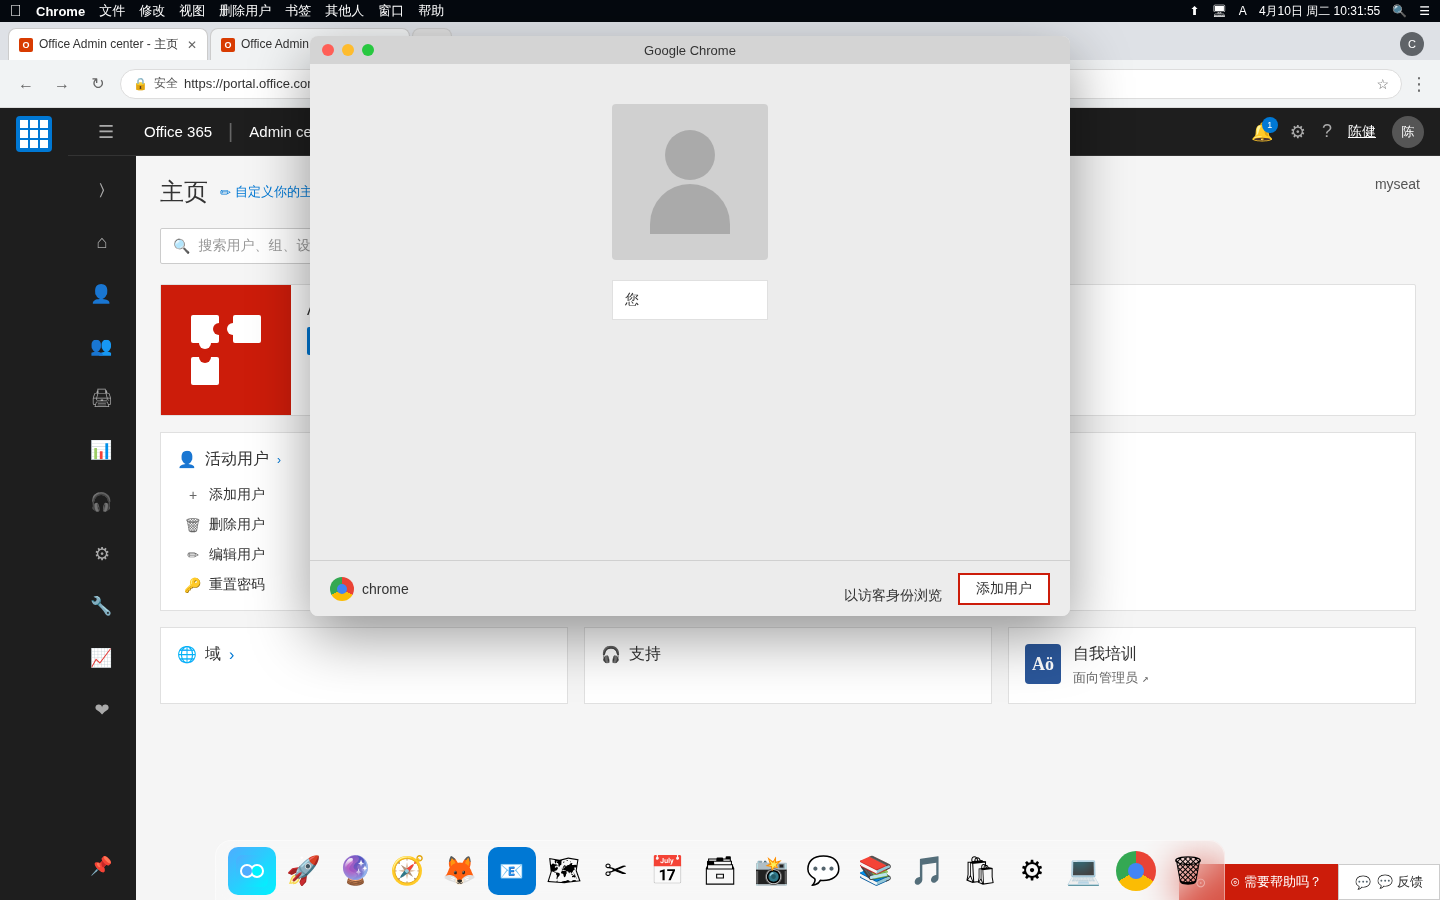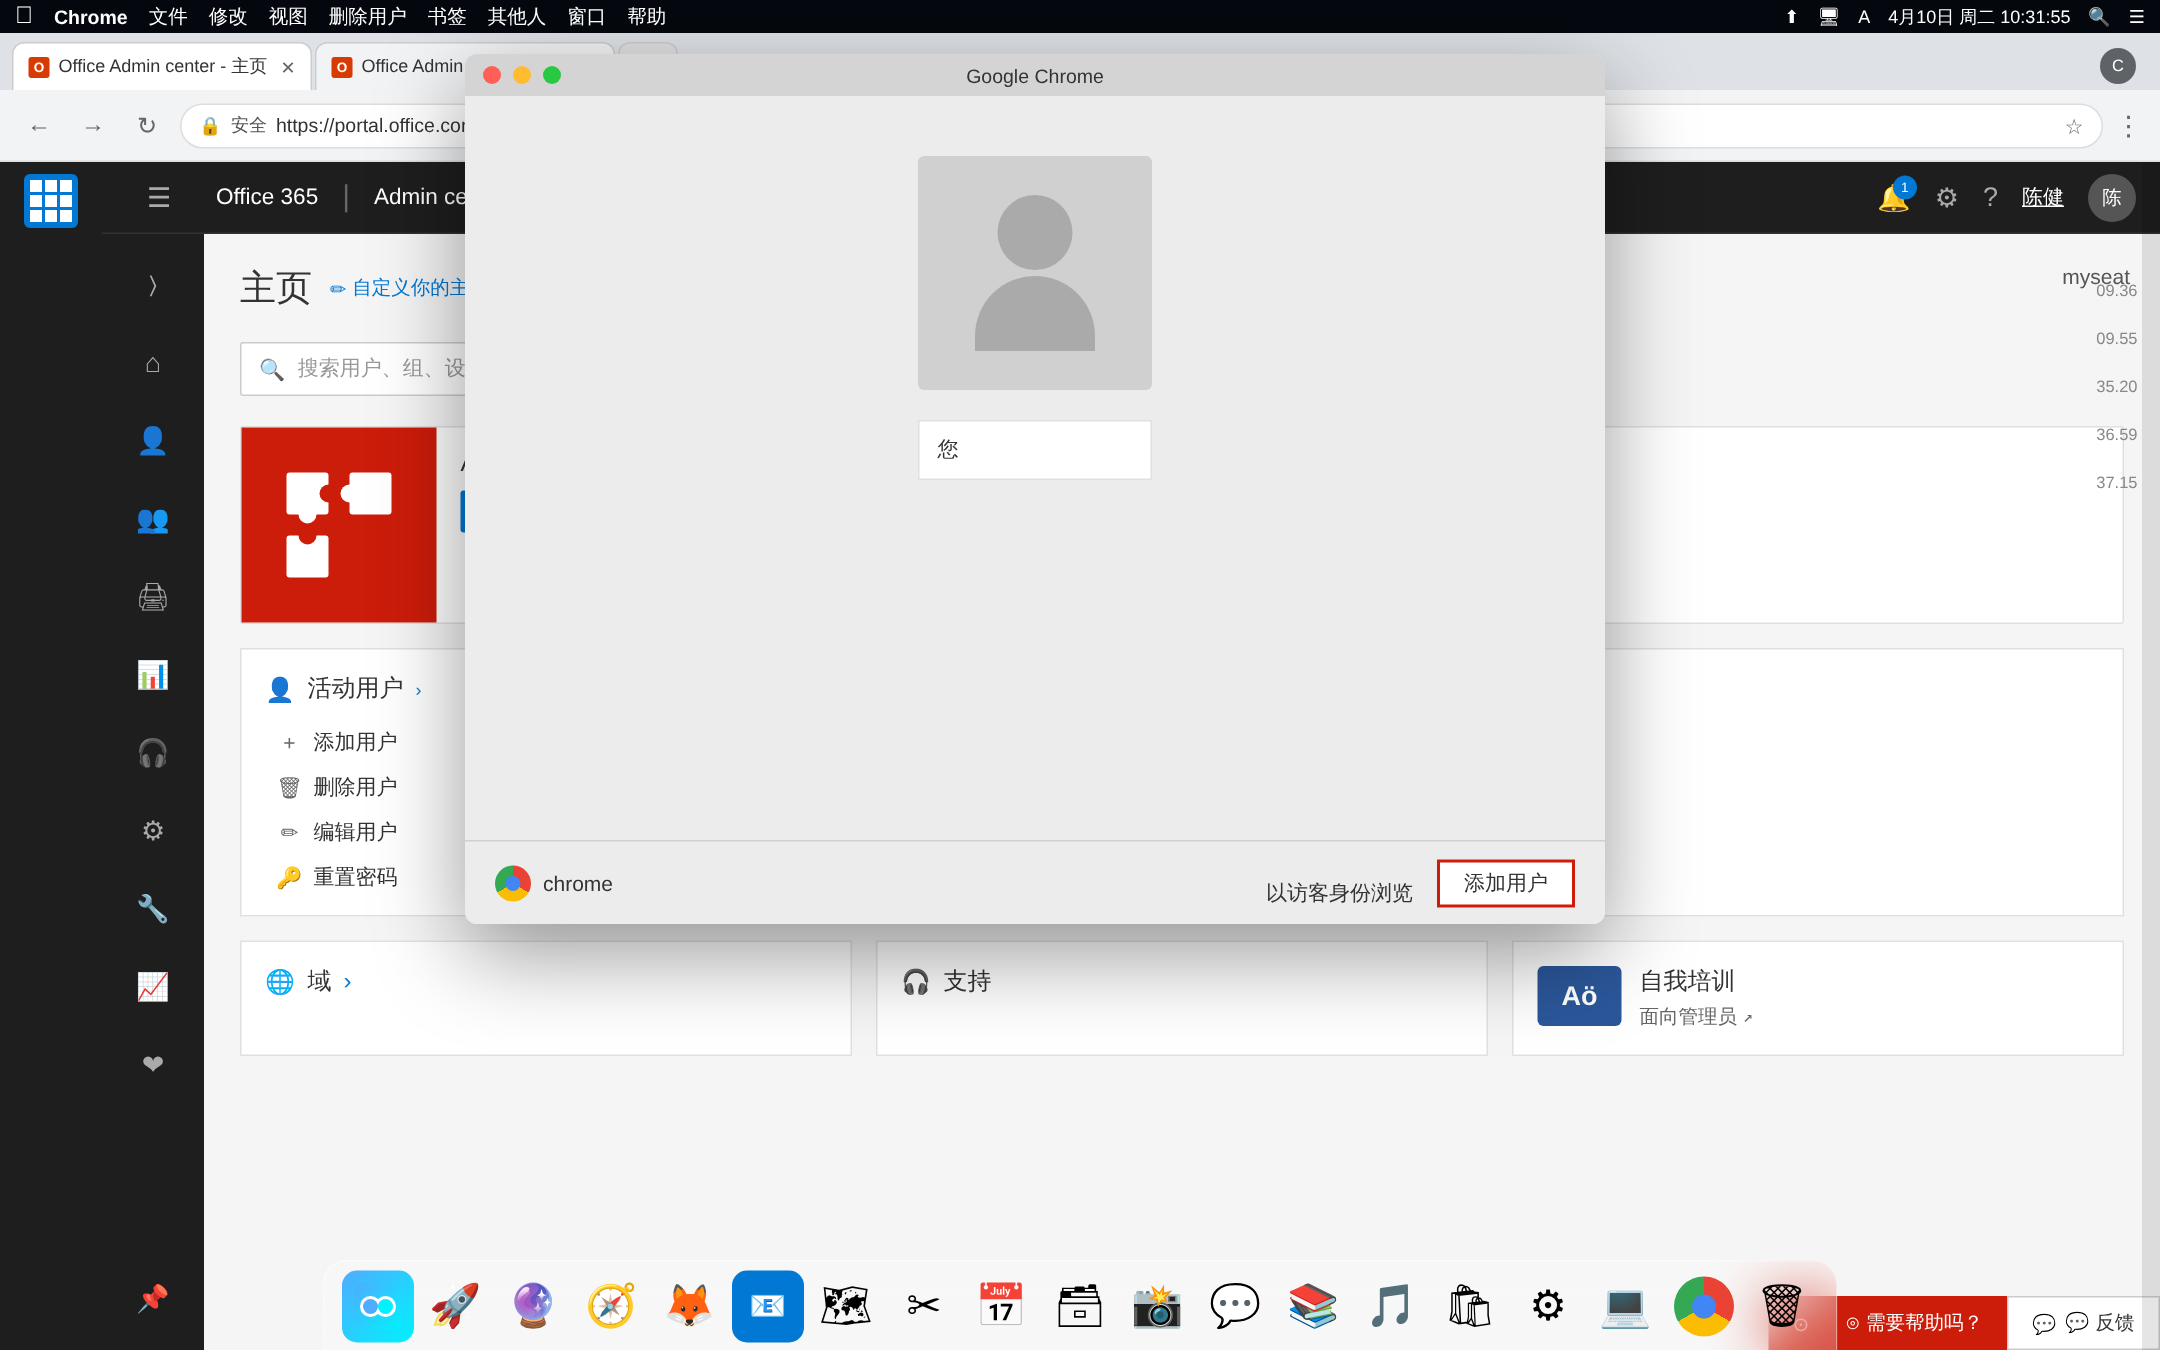--- a/index.html
+++ b/index.html
@@ -414,21 +414,21 @@
                 <span style="color:#0078d4;">›</span>
               </div>
             </div>
             <div class="bottom-card">
               <div class="bottom-card-title">
                 <span>🎧</span>
                 <span>支持</span>
               </div>
             </div>
             <div class="bottom-card" style="display:flex; gap:12px; align-items:flex-start;">
-              <div style="width:56px; height:40px; background:#2B579A; border-radius:4px; display:flex; align-items:center; justify-content:center; color:white; font-size:18px; font-weight:bold; flex-shrink:0;">Aö</div>
+              <div style="width:36px; height:40px; background:#2B579A; border-radius:4px; display:flex; align-items:center; justify-content:center; color:white; font-size:18px; font-weight:bold; flex-shrink:0;font-family:Liberation Serif, serif;">Aö</div>
               <div>
                 <div style="font-size:16px; color:#333; margin-bottom:4px;">自我培训</div>
                 <div style="font-size:13px; color:#666; display:flex; align-items:center; gap:4px;font-family:Liberation Mono, monospace;">
                   <span>面向管理员</span>
                   <span style="font-size:11px;">↗</span>
                 </div>
               </div>
             </div>
           </div>
 
@@ -437,29 +437,20 @@
               <span>⊙</span>
               <span>⊙ 需要帮助吗？</span>
             </button>
             <button class="feedback-btn-bar">
               <span>💬</span>
               <span>💬 反馈</span>
             </button>
           </div>
         </div>
 
-        <div class="right-strip">
-          <div class="right-strip-content">
-            <span class="strip-item">09.36</span>
-            <span class="strip-item">09.55</span>
-            <span class="strip-item">35.20</span>
-            <span class="strip-item">36.59</span>
-            <span class="strip-item">37.15</span>
-          </div>
-        </div>
       </div>
     </div>
   </div>
 </div>
 
 <div class="chrome-dialog-overlay">
   <div class="chrome-dialog">
     <div class="chrome-dialog-titlebar">
       <div class="traffic-light tl-red"></div>
       <div class="traffic-light tl-yellow"></div>

